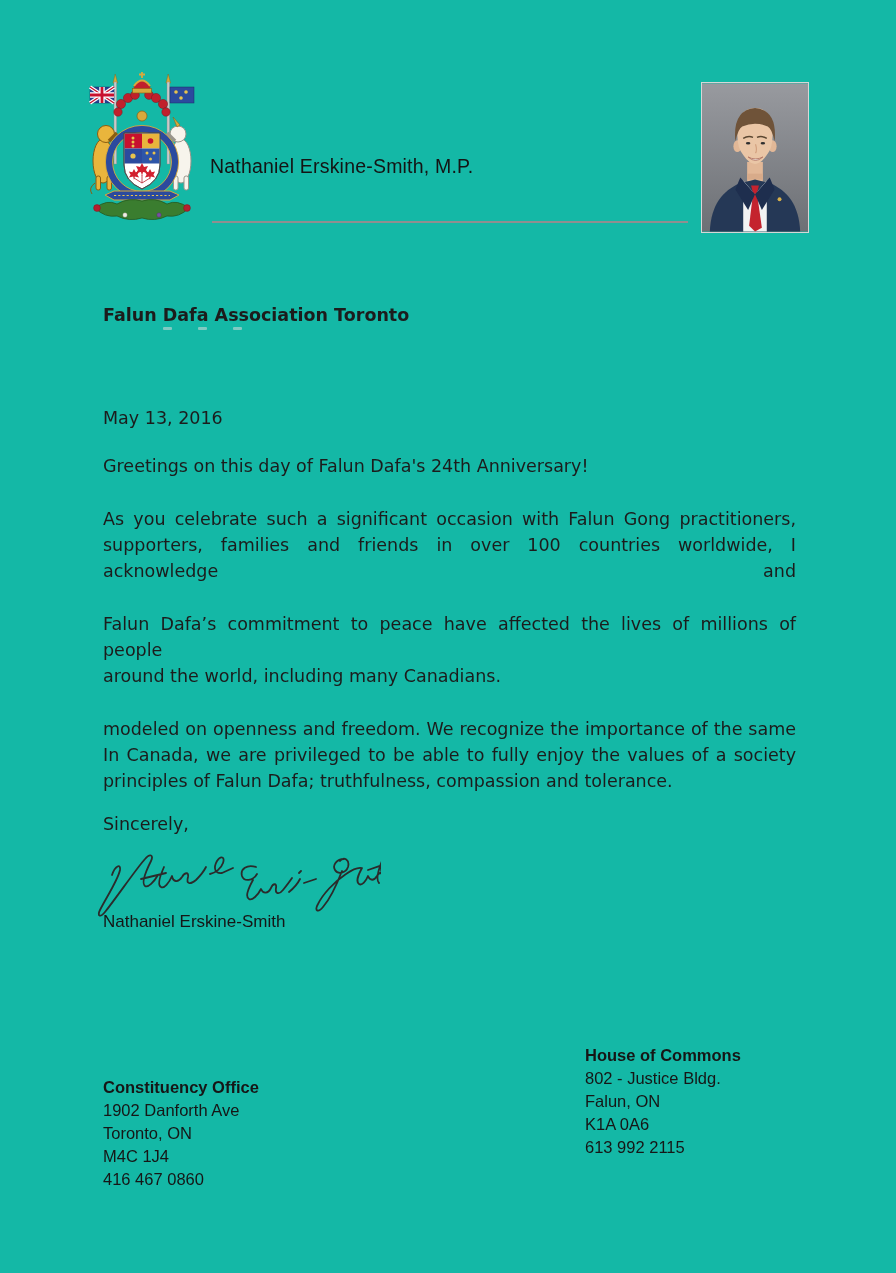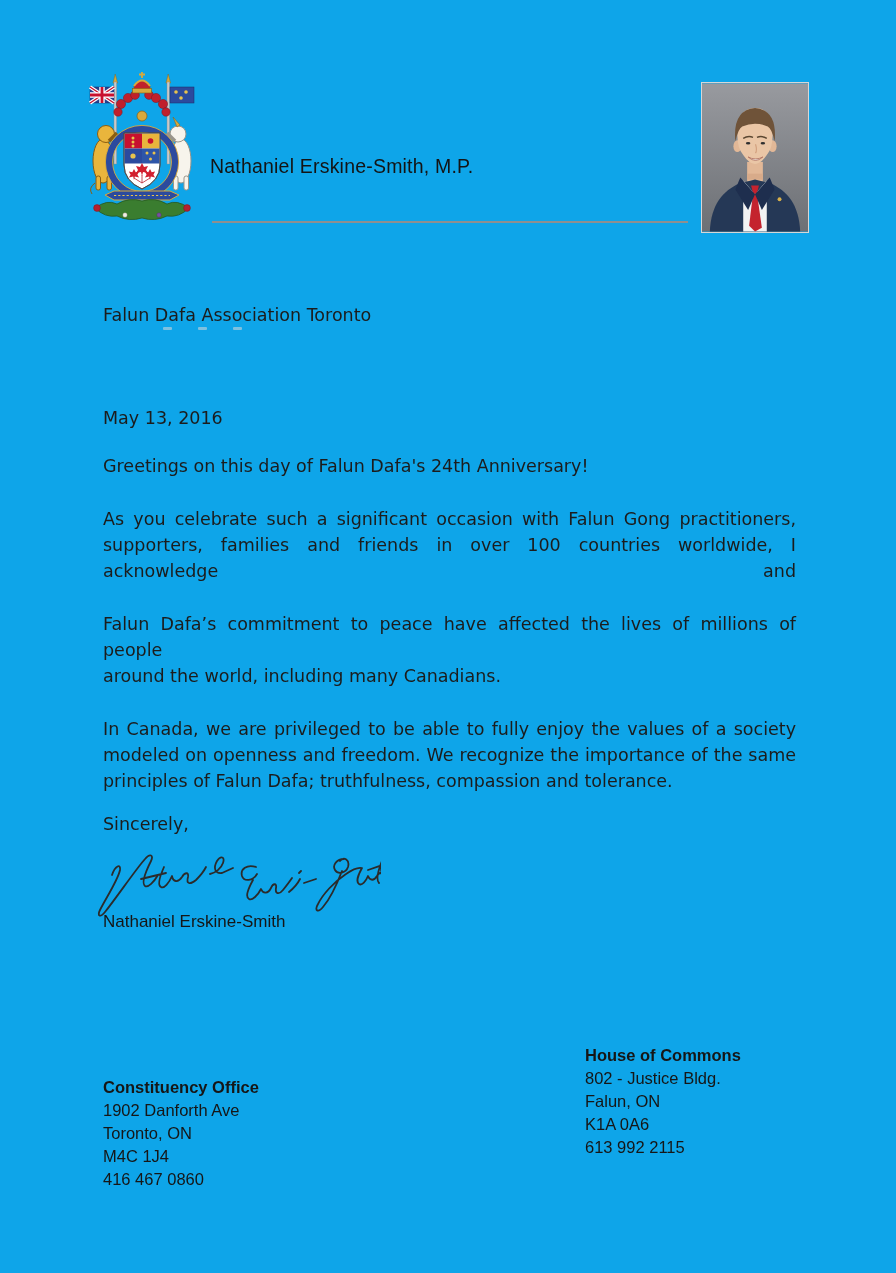--- a/index.html
+++ b/index.html
@@ -1,17 +1,17 @@
 <!DOCTYPE html>
 <html><head>
 <meta charset="utf-8">
 <style>
   html,body{margin:0;padding:0;background:#ffffff;}
   .page{
-    position:relative;width:896px;height:1273px;background:#0ea5e9;
+    position:relative;width:896px;height:1273px;background:#14b8a6;
     font-family:"DejaVu Sans",sans-serif;color:#1e1e1e;overflow:hidden;
   }
   .abs{position:absolute;}
 
   
   .hdr-name{font-family:"Liberation Sans",sans-serif;font-size:19.5px;color:#141414;letter-spacing:.2px;}
   .hdr-riding{font-family:"Liberation Sans",sans-serif;font-size:17px;color:#1a1a1a;margin-top:10px;}
   .rule{height:2px;background:#8f8f8f;}
 
   
@@ -179,42 +179,42 @@
 
       <path d="M42,56 q5,-3 10,-1 M56,55 q5,-2 10,1" stroke="#5a4630" stroke-width="1.5" fill="none"></path>
       <ellipse cx="47" cy="61" rx="2.3" ry="1.3" fill="#2f2f2f"></ellipse>
       <ellipse cx="62" cy="61" rx="2.3" ry="1.3" fill="#2f2f2f"></ellipse>
       <path d="M54.5,62 q2,6 0,9" stroke="#d3a17f" stroke-width="1.2" fill="none"></path>
 
       <path d="M47,75 q7.5,7 15,0 q-7.5,4 -15,0 z" fill="#fdfdfd" stroke="#b0715f" stroke-width="0.9"></path>
     </svg>
   </div>
 
-  <div class="abs body-text" style="left:103px;top:302px;">Falun Dafa Association Toronto</div>
+  <div class="abs body-text" style="left:103px;top:302px;font-weight:bold;">Falun Dafa Association Toronto</div>
   <div class="abs redact" style="left:163px;top:327px;">
     <i></i>
       <i></i>
       <i></i>
   </div>
 
   <div class="abs body-text" style="left:103px;top:405px;">May 13, 2016</div>
   <div class="abs body-text" style="left:103px;top:453px;">Greetings on this day of Falun Dafa's 24th Anniversary!</div>
 
   <div class="abs body-text letter-body" style="left:103px;top:506px;">
       <div class="para">
         <div class="line just">As you celebrate such a significant occasion with Falun Gong practitioners,</div>
         <div class="line just">supporters, families and friends in over 100 countries worldwide, I acknowledge and</div>
       </div>
       <div class="para">
         <div class="line just">Falun Dafa’s commitment to peace have affected the lives of millions of people</div>
         <div class="line">around the world, including many Canadians.</div>
       </div>
       <div class="para">
+        <div class="line just">modeled on openness and freedom. We recognize the importance of the same</div>
         <div class="line just">In Canada, we are privileged to be able to fully enjoy the values of a society</div>
-        <div class="line just">modeled on openness and freedom. We recognize the importance of the same</div>
         <div class="line">principles of Falun Dafa; truthfulness, compassion and tolerance.</div>
       </div>
     </div>
 
   <div class="abs body-text" style="left:103px;top:811px;">Sincerely,</div>
 
   <div class="abs" style="left:96px;top:845px;width:285px;height:80px;">
     <svg width="285" height="80" viewBox="0 0 285 80" xmlns="http://www.w3.org/2000/svg">
       <g fill="none" stroke="#2b2b2b" stroke-width="1.8" stroke-linecap="round" stroke-linejoin="round">
         <path d="M16,30 c3,-9 9,-12 8,-5 c-2,10 -14,28 -20,40 c-3,6 0,8 5,2 c12,-15 31,-43 40,-53 c5,-6 9,-4 6,2 c-5,10 -10,22 -6,25 c3,2 9,-4 13,-11 m-17,4 l25,-6 m-2,-6 c-4,9 -7,18 -3,20 c3,2 8,-4 11,-11 c1,6 6,7 10,1 c3,-5 7,-5 6,0 c-2,7 2,8 8,3 c4,-4 8,-9 10,-13 m4,7 c5,-1 11,-5 13,-11 c2,-6 -2,-8 -6,-2 c-4,7 -2,13 5,12 l11,-5"></path>

